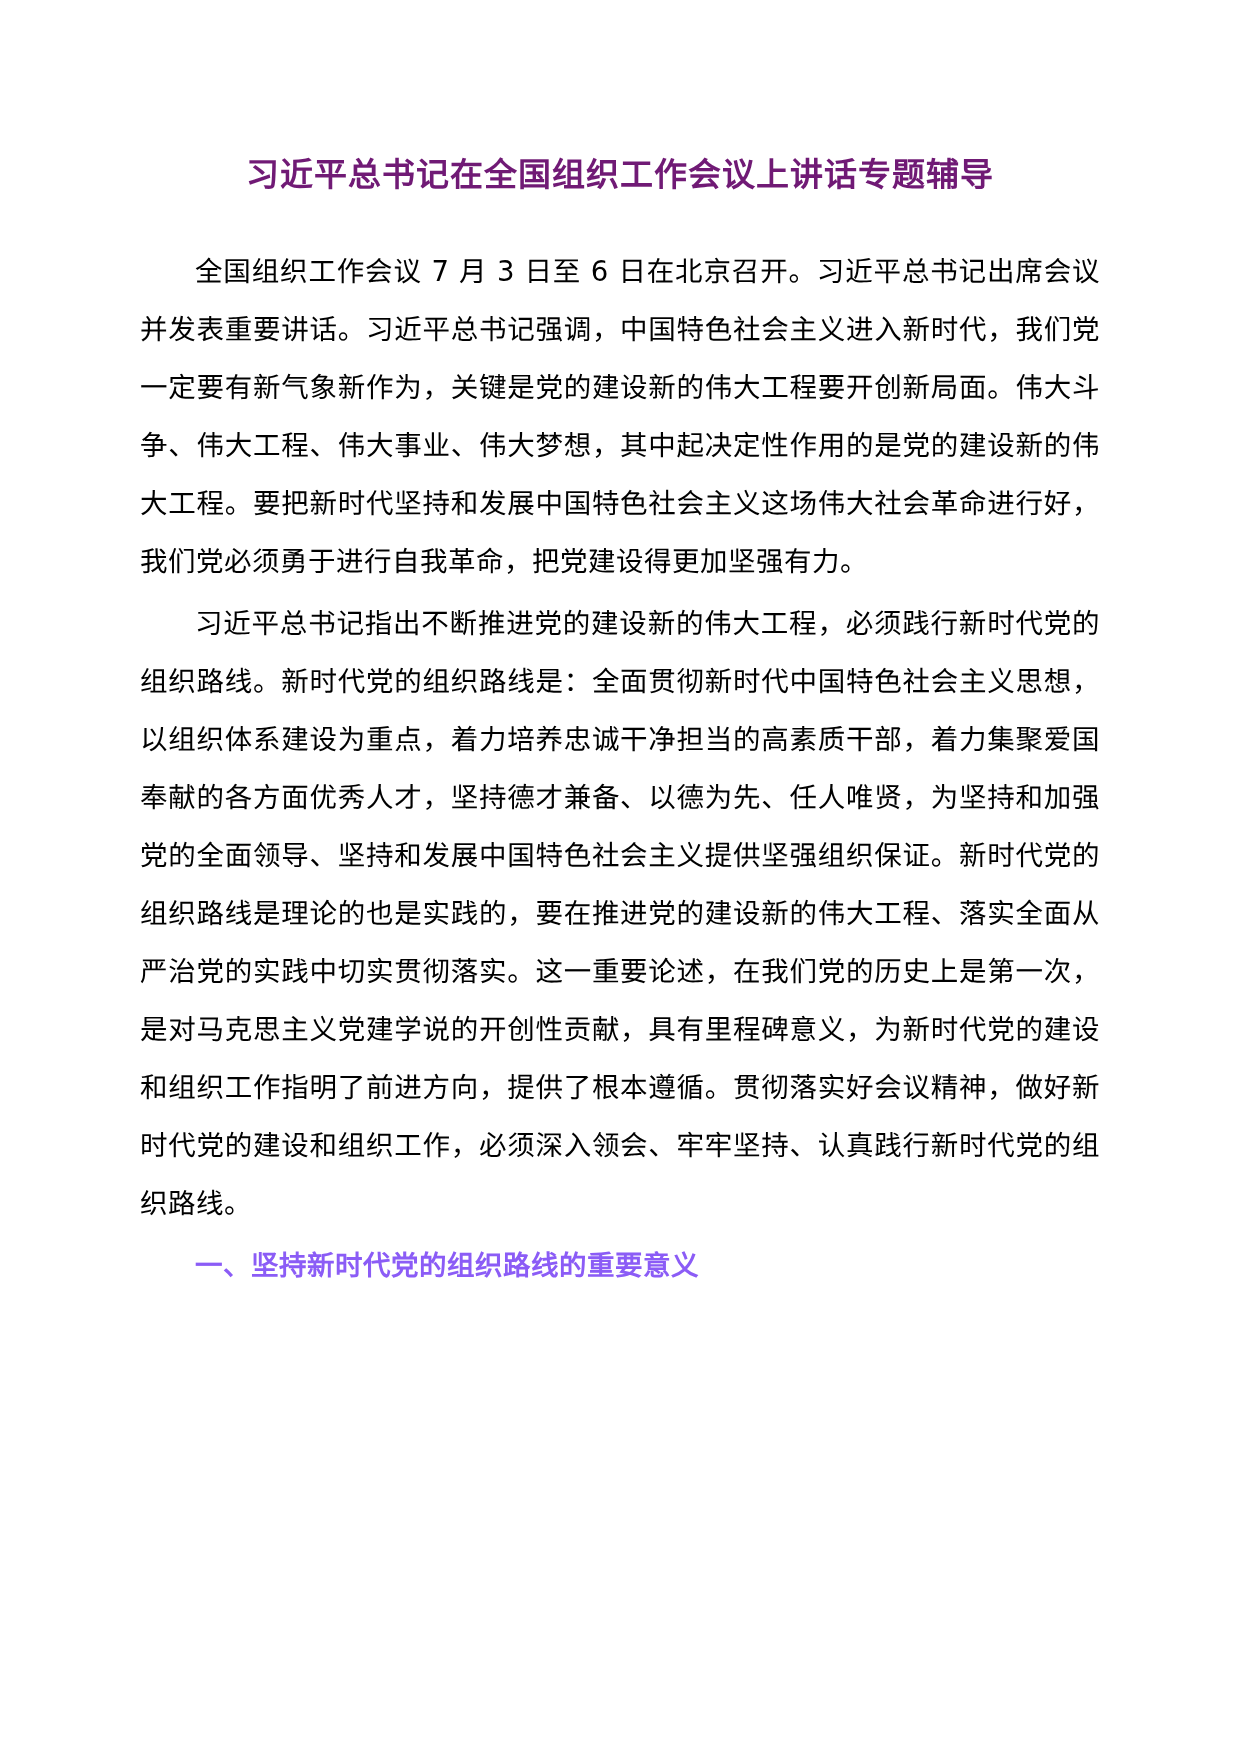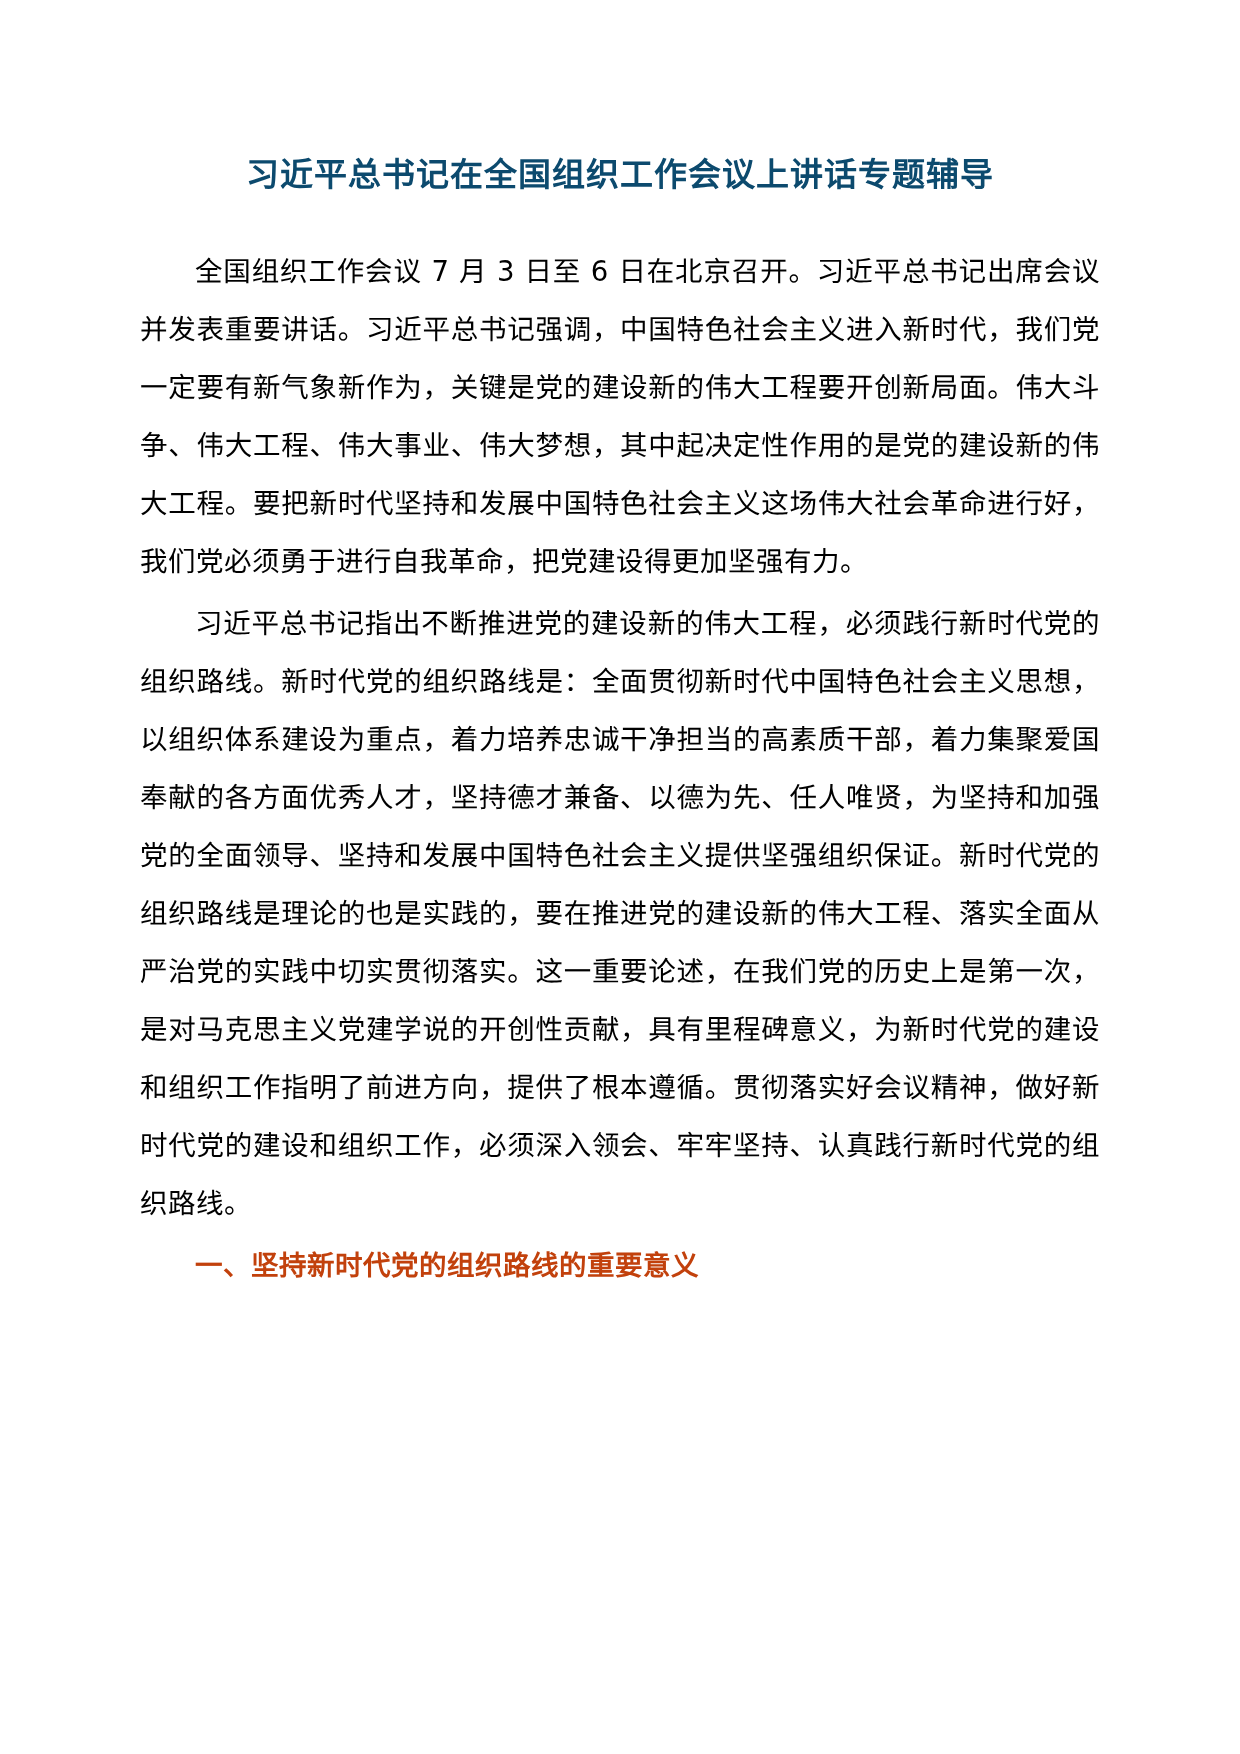--- a/index.html
+++ b/index.html
@@ -21,40 +21,40 @@
     padding: 150px 140px 0 140px;
     background: #ffffff;
   }
   .doc-title {
     font-size: 33px;
     font-weight: bold;
     text-align: center;
     letter-spacing: 1px;
     line-height: 1.5;
     margin: 0 0 42px 0;
-    color: #0c4a6e;
+    color: #701a75;
   }
   .para {
     font-size: 27.5px;
     line-height: 58px;
     text-align: justify;
     text-justify: inter-ideograph;
     text-indent: 2em;
     margin: 0 0 4px 0;
     letter-spacing: 0.5px;
     color: #000;
   }
   .heading-2 {
     font-size: 27.5px;
     font-weight: bold;
     line-height: 58px;
     text-indent: 2em;
     margin: 0;
     letter-spacing: 0.5px;
-    color: #c2410c;
+    color: #8b5cf6;
   }
 </style>
 </head>
 <body>
 
 <div class="page">
 
   <h1 class="doc-title">习近平总书记在全国组织工作会议上讲话专题辅导</h1>
 
   <p class="para">全国组织工作会议 7 月 3 日至 6 日在北京召开。习近平总书记出席会议并发表重要讲话。习近平总书记强调，中国特色社会主义进入新时代，我们党一定要有新气象新作为，关键是党的建设新的伟大工程要开创新局面。伟大斗争、伟大工程、伟大事业、伟大梦想，其中起决定性作用的是党的建设新的伟大工程。要把新时代坚持和发展中国特色社会主义这场伟大社会革命进行好，我们党必须勇于进行自我革命，把党建设得更加坚强有力。</p>

